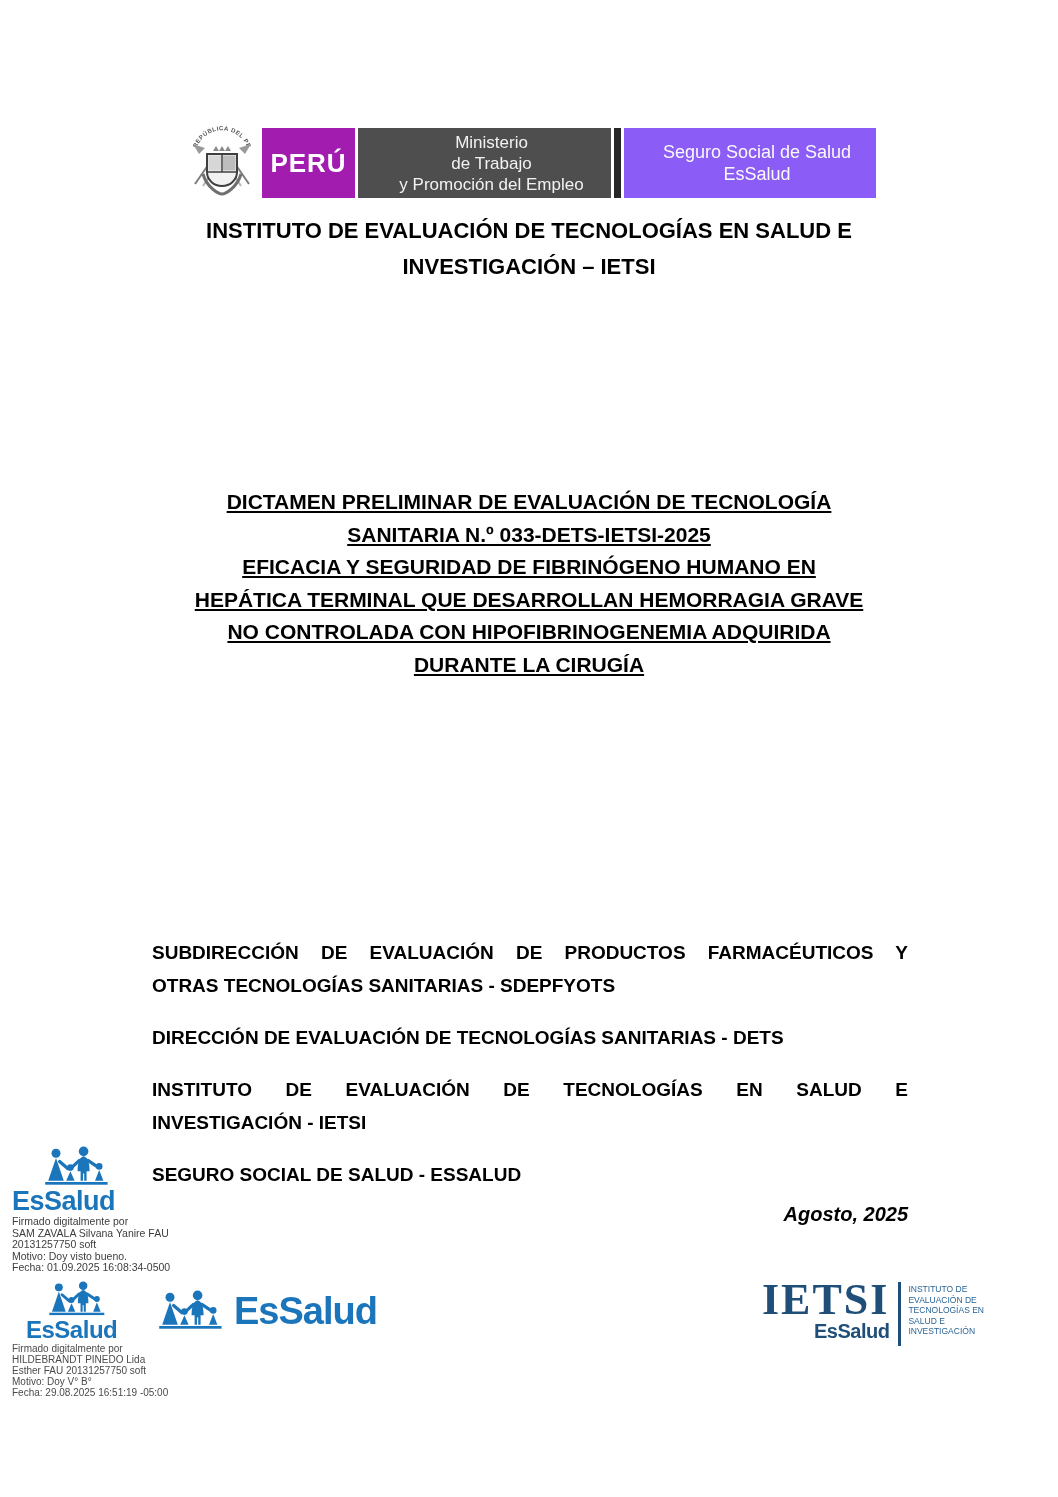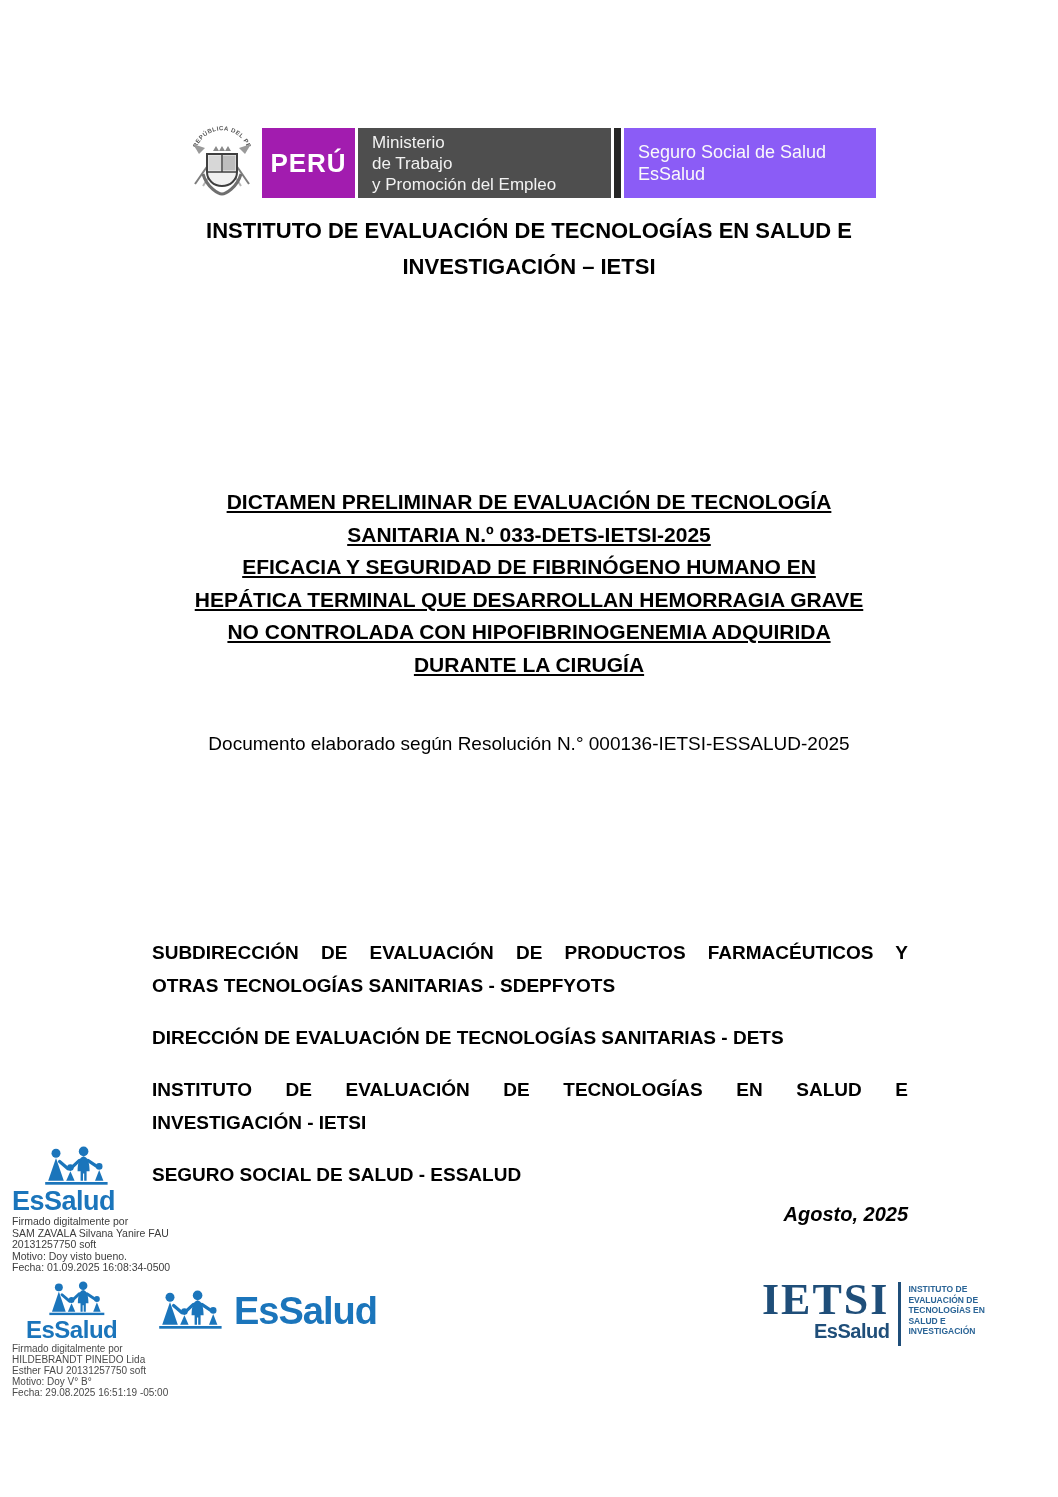--- a/index.html
+++ b/index.html
@@ -9,21 +9,21 @@
     margin:0 auto;
     background:#ffffff;
     font-family:"Liberation Sans", sans-serif;
     color:#000;
     overflow:hidden;
   }
 
   
   .banner{position:absolute;top:128px;left:183px;height:70px;}
   .coat{position:absolute;left:0;top:-4px;width:78px;height:76px;}
-  .blk{position:absolute;top:0;height:70px;display:flex;flex-direction:column;justify-content:center;box-sizing:border-box;}
+  .blk{position:absolute;top:0;height:70px;display:flex;flex-direction:column;justify-content:center;box-sizing:border-box;align-items:center;}
   .blk-peru{left:79px;width:93px;background:#a21caf;align-items:center;}
   .blk-peru span{color:#fff;font-size:26px;font-weight:bold;letter-spacing:1px;}
   .blk-min{left:175px;width:253px;background:#4e4e4e;padding-left:14px;}
   .blk-min div{color:#f2f2f2;font-size:17px;line-height:21px;}
   .blk-sep{left:431px;width:7px;background:#262626;}
   .blk-ess{left:441px;width:252px;background:#8b5cf6;padding-left:14px;}
   .blk-ess div{color:#fafafa;font-size:18px;line-height:22px;}
 
   
   .institute-title{position:absolute;top:213px;left:0;width:1058px;text-align:center;font-weight:bold;font-size:22px;line-height:36px;}
@@ -51,21 +51,21 @@
   .essalud-h{position:absolute;left:158px;top:1286px;display:flex;align-items:center;}
   .essalud-h .icon-wrap{width:72px;height:50px;}
   .essalud-h .wordmark{font-weight:bold;font-size:38px;color:#1b75bb;letter-spacing:-1px;margin-left:4px;}
 
   
   .ietsi{position:absolute;left:743px;top:1280px;display:flex;align-items:flex-start;}
   .ietsi-left{text-align:right;}
   .ietsi-word{font-family:"Liberation Serif", serif;font-weight:bold;font-size:44px;line-height:40px;color:#1f4e79;letter-spacing:2px;margin-left:19px;}
   .ietsi-sub{font-weight:bold;font-size:20px;color:#1f4e79;line-height:22px;letter-spacing:-0.5px;}
   .ietsi-rule{width:3px;height:64px;background:#1f4e79;margin:2px 7px 0 9px;}
-  .ietsi-side{font-size:8.5px;line-height:10.5px;font-weight:bold;color:#2a6496;padding-top:4px;}
+  .ietsi-side{font-size:8.5px;line-height:10.5px;font-weight:normal;color:#2a6496;padding-top:4px;}
 </style>
 </head>
 <body>
 
 <svg width="0" height="0" style="position:absolute">
   <defs>
     <symbol id="family-icon" viewBox="0 0 120 70">
       <g fill="#1b75bb" stroke="none">
 
         <circle cx="20" cy="12" r="7.5"></circle>
@@ -141,21 +141,20 @@
 
   <div class="doc-title">
     <div>DICTAMEN PRELIMINAR DE EVALUACIÓN DE TECNOLOGÍA</div>
     <div>SANITARIA N.º 033-DETS-IETSI-2025</div>
     <div>EFICACIA Y SEGURIDAD DE FIBRINÓGENO HUMANO EN</div>
     <div>HEPÁTICA TERMINAL QUE DESARROLLAN HEMORRAGIA GRAVE</div>
     <div>NO CONTROLADA CON HIPOFIBRINOGENEMIA ADQUIRIDA</div>
     <div>DURANTE LA CIRUGÍA</div>
   </div>
 
-  <div class="note">Documento elaborado según Resolución N.° 000136-IETSI-ESSALUD-2025</div>
 
   <div class="sections">
     <div class="section">
       <div class="sec-line stretch">SUBDIRECCIÓN DE EVALUACIÓN DE PRODUCTOS FARMACÉUTICOS Y</div>
       <div class="sec-line">OTRAS TECNOLOGÍAS SANITARIAS - SDEPFYOTS</div>
     </div>
     <div class="section">
       <div class="sec-line">DIRECCIÓN DE EVALUACIÓN DE TECNOLOGÍAS SANITARIAS - DETS</div>
     </div>
     <div class="section">

